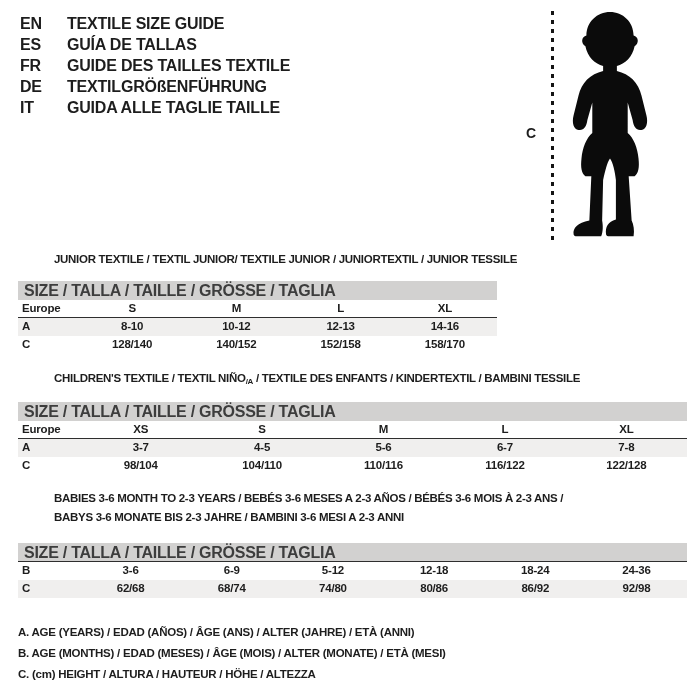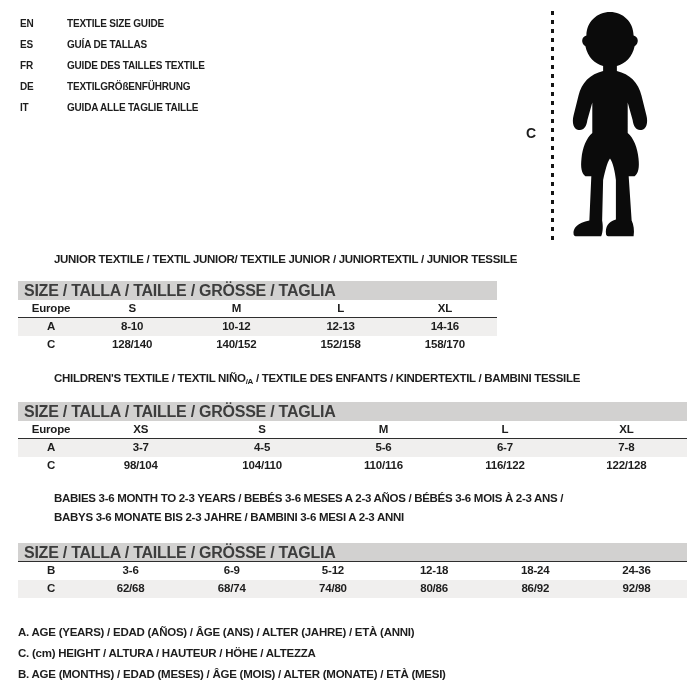--- a/index.html
+++ b/index.html
@@ -4,40 +4,40 @@
 <style>
   html,body{margin:0;padding:0;background:#ffffff;}
   body{
     width:700px;height:700px;position:relative;overflow:hidden;
     font-family:"Liberation Sans",sans-serif;color:#1d1d1d;
   }
   .abs{position:absolute;}
 
   
   .lang-block{left:20px;top:13px;}
-  .lang-row{display:flex;line-height:21px;font-size:10px;font-weight:bold;letter-spacing:-0.2px;white-space:nowrap;}
+  .lang-row{display:flex;line-height:21px;font-size:16px;font-weight:bold;letter-spacing:-0.2px;white-space:nowrap;}
   .lang-code{width:47px;}
 
   
   .dash-line{left:551px;top:11px;width:3px;height:233px;
     background:repeating-linear-gradient(to bottom,#141414 0 4.5px,transparent 4.5px 9px);}
   .measure-c{left:526px;top:125px;font-size:14px;font-weight:bold;}
   .baby-svg{left:560px;top:9px;}
 
   
   .sec-title{left:18px;font-size:11.5px;font-weight:bold;letter-spacing:-0.3px;white-space:nowrap;margin-left:36px;}
   .sec-title sub{font-size:8px;vertical-align:-2px;}
   .stable{left:18px;}
   .w1{width:479px;}
   .w2{width:669px;}
   .bar{height:19px;line-height:19px;background:#d2d1d0;color:#3d3d3d;
     font-size:16px;font-weight:bold;letter-spacing:-0.25px;padding-left:6px;box-sizing:border-box;}
   .trow{display:flex;height:18px;line-height:17px;font-size:11.5px;font-weight:bold;
     letter-spacing:-0.2px;box-sizing:border-box;}
-  .trow .lbl{width:62px;padding-left:4px;box-sizing:border-box;text-align:center;}
+  .trow .lbl{width:62px;padding-left:4px;box-sizing:border-box;}
   .trow .val{flex:1;text-align:center;}
   .shade{background:#f0efee;}
   .rule{border-bottom:1.5px solid #2e2e2e;}
 
   
   .notes{left:18px;top:622px;}
   .note-line{line-height:21px;font-size:11.5px;font-weight:bold;letter-spacing:-0.25px;white-space:nowrap;}
 </style>
 </head>
 <body>
@@ -155,15 +155,15 @@
     <span class="val">68/74</span>
     <span class="val">74/80</span>
     <span class="val">80/86</span>
     <span class="val">86/92</span>
     <span class="val">92/98</span>
   </div>
 </div>
 
 <div class="abs notes">
   <div class="note-line">A. AGE (YEARS) / EDAD (AÑOS) / ÂGE (ANS) / ALTER (JAHRE) / ETÀ (ANNI)</div>
+  <div class="note-line">B. AGE (MONTHS) / EDAD (MESES) / ÂGE (MOIS) / ALTER (MONATE) / ETÀ (MESI)</div>
   <div class="note-line">C. (cm) HEIGHT / ALTURA / HAUTEUR / HÖHE / ALTEZZA</div>
-  <div class="note-line">B. AGE (MONTHS) / EDAD (MESES) / ÂGE (MOIS) / ALTER (MONATE) / ETÀ (MESI)</div>
 </div>
 
 </body></html>

